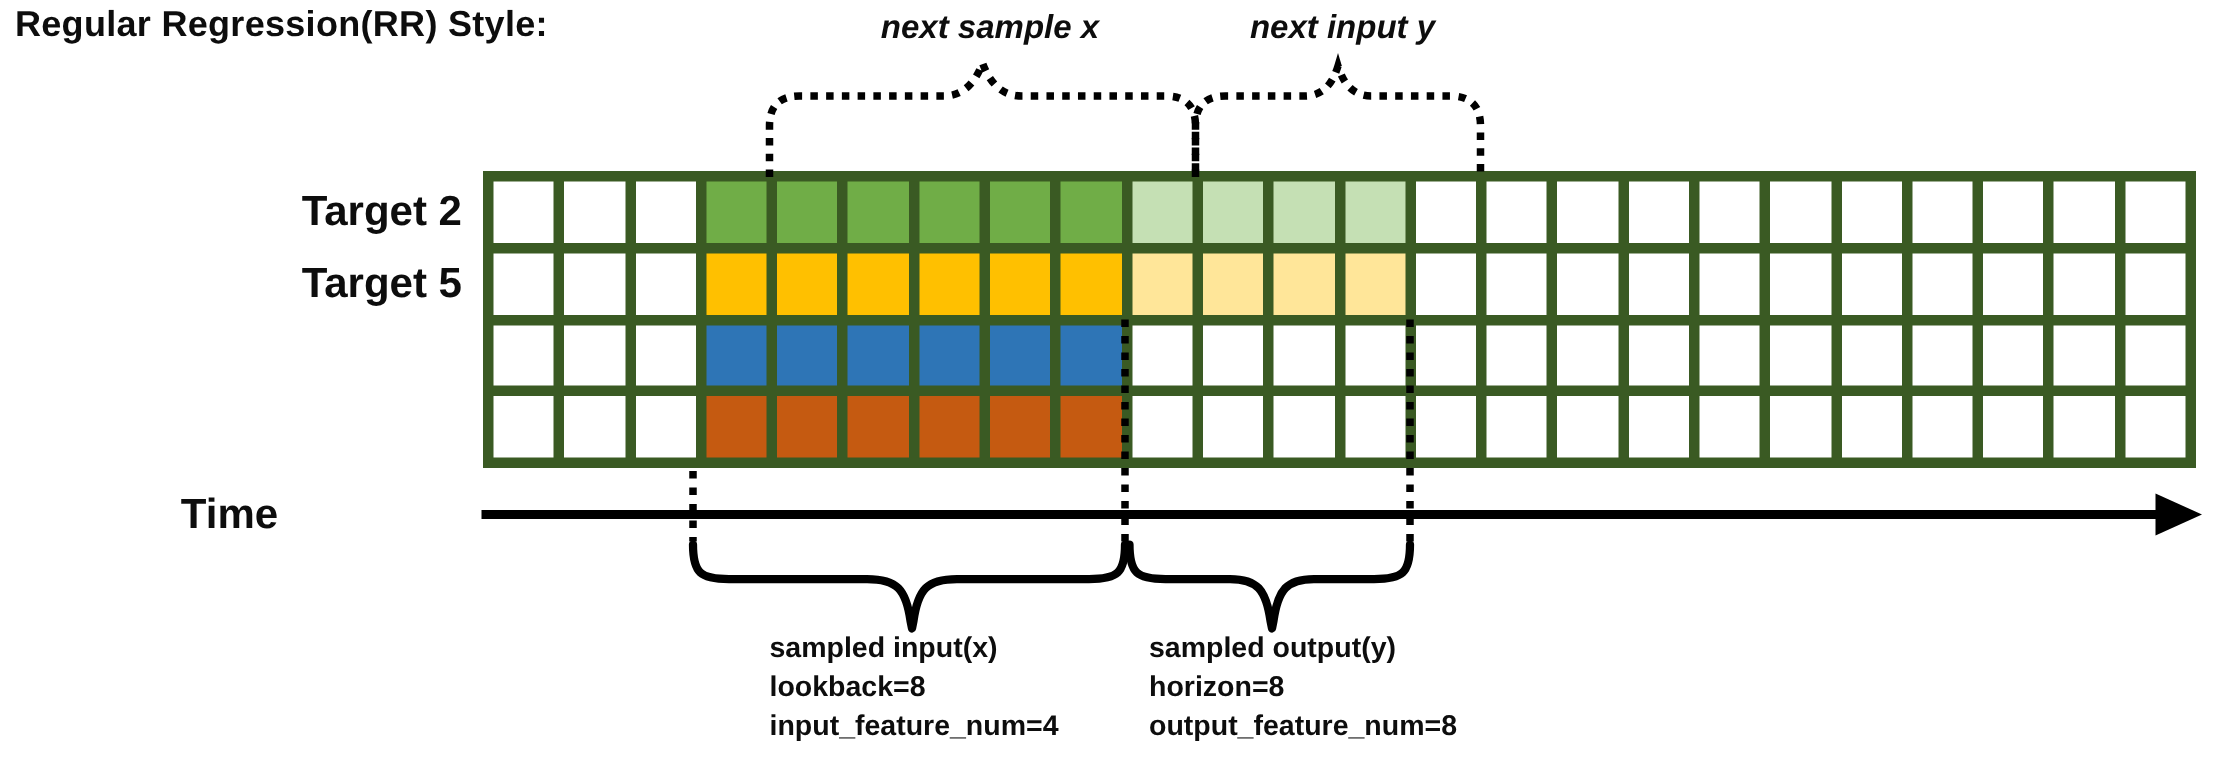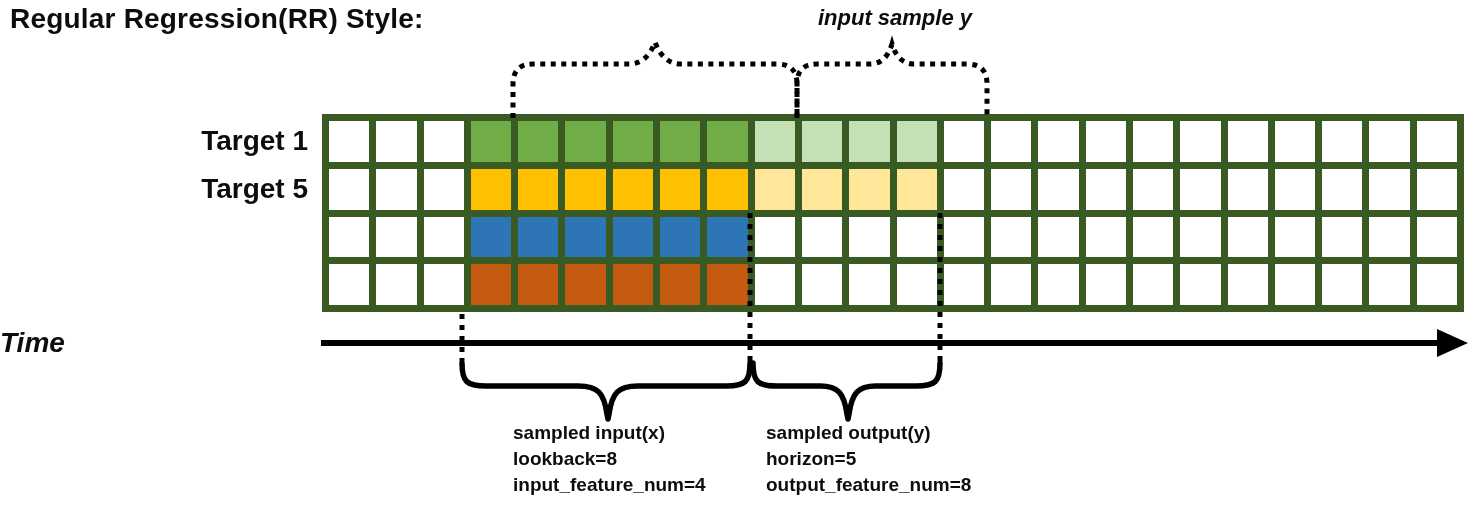--- a/index.html
+++ b/index.html
@@ -1,37 +1,37 @@
 <!DOCTYPE html>
 <html><head>
 <meta charset="utf-8">
 <style>
   html,body{margin:0;padding:0;background:#fff;}
   #canvas{
     position:relative;width:1476px;height:516px;background:#ffffff;
     font-family:"Liberation Sans", sans-serif;color:#000;overflow:hidden;
   }
   .title{
-    position:absolute;left:10px;top:3px;font-size:28px;font-weight:700;color:#0d0d0d;
+    position:absolute;left:10px;top:3px;font-size:24px;font-weight:700;color:#0d0d0d;
     letter-spacing:.2px;
   }
   .sample-grid{
     position:absolute;left:322px;top:114px;width:1142px;height:198px;
     box-sizing:border-box;border:7px solid #3A5A23;background:#3A5A23;
     display:grid;grid-template-columns:repeat(24,1fr);grid-template-rows:repeat(4,1fr);
     gap:7px;
   }
   .cell{background:#fff;}
   .row-label{
     position:absolute;left:0;width:308px;height:42px;line-height:42px;
     text-align:right;font-size:28px;font-weight:700;color:#0d0d0d;
   }
   .time-label{
-    position:absolute;left:0;top:327px;width:306px;text-align:left;
-    font-size:28px;font-weight:700;color:#0d0d0d;font-style:italic;
+    position:absolute;left:0;top:327px;width:306px;text-align:center;
+    font-size:28px;font-weight:700;color:#0d0d0d;
   }
   .next-sample{
     position:absolute;top:5px;width:220px;text-align:center;
     font-size:22px;font-weight:700;font-style:italic;color:#0d0d0d;
   }
   .ns-x{left:550px;}
   .ns-y{left:785px;}
   .sample-block{
     position:absolute;top:420px;font-size:19px;font-weight:700;line-height:26px;
     color:#0d0d0d;white-space:nowrap;
@@ -40,23 +40,24 @@
   .sb-right{left:766px;}
   svg.overlay{position:absolute;left:0;top:0;pointer-events:none;}
 </style>
 </head>
 <body>
 
 <div id="canvas">
 
   <div class="title">Regular Regression(RR) Style:</div>
 
-  <div class="next-sample ns-y">input sample y</div>
+  <div class="next-sample ns-x">next sample x</div>
+  <div class="next-sample ns-y">next input y</div>
 
-  <div class="row-label" style="top:120px">Target 1</div>
+  <div class="row-label" style="top:120px">Target 2</div>
   <div class="row-label" style="top:168px">Target 5</div>
 
   <div class="sample-grid" style="border-color: rgb(58, 90, 35); background: rgb(58, 90, 35);">
       <div class="cell" style="background: rgb(255, 255, 255);"></div>
       <div class="cell" style="background: rgb(255, 255, 255);"></div>
       <div class="cell" style="background: rgb(255, 255, 255);"></div>
       <div class="cell" style="background: rgb(112, 173, 71);"></div>
       <div class="cell" style="background: rgb(112, 173, 71);"></div>
       <div class="cell" style="background: rgb(112, 173, 71);"></div>
       <div class="cell" style="background: rgb(112, 173, 71);"></div>
@@ -171,17 +172,17 @@
     <path d="M 753 363 C 753 382 758 386 777 386 L 820 386 C 838 386 844 393 847 414 L 848 419 L 849 414 C 852 393 858 386 876 386 L 916 386 C 935 386 940 382 940 363" fill="none" stroke="#000" stroke-width="5.5" stroke-linecap="round" stroke-linejoin="round"></path>
   </svg>
 
   <div class="sample-block sb-left">
     <div>sampled input(x)</div>
     <div>lookback=8</div>
     <div>input_feature_num=4</div>
   </div>
   <div class="sample-block sb-right">
     <div>sampled output(y)</div>
-    <div>horizon=5</div>
+    <div>horizon=8</div>
     <div>output_feature_num=8</div>
   </div>
 
 </div>
 
 </body></html>

